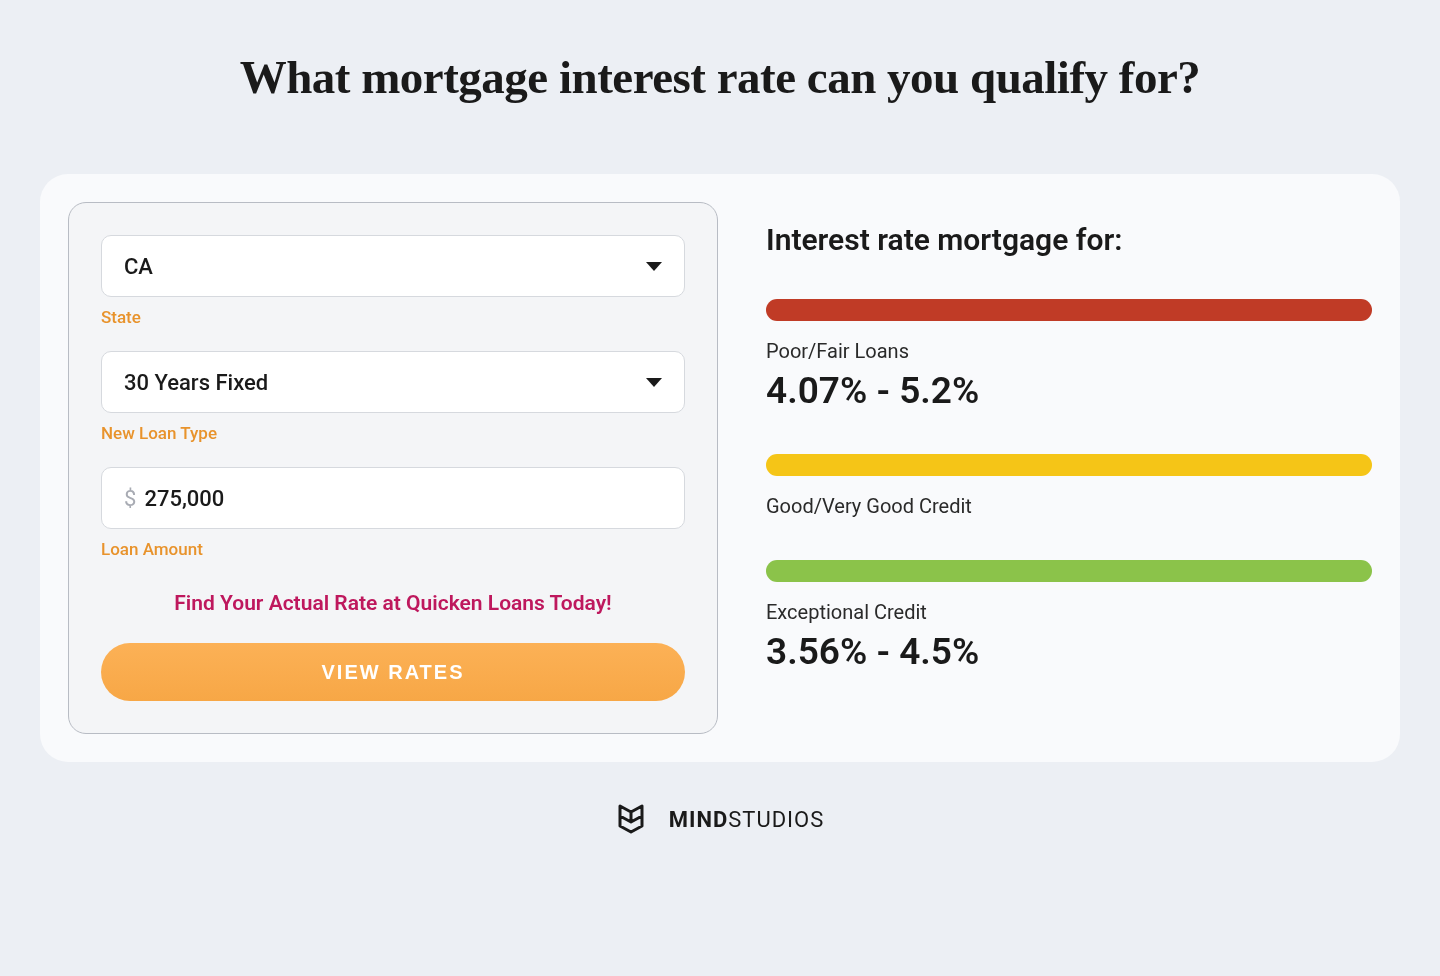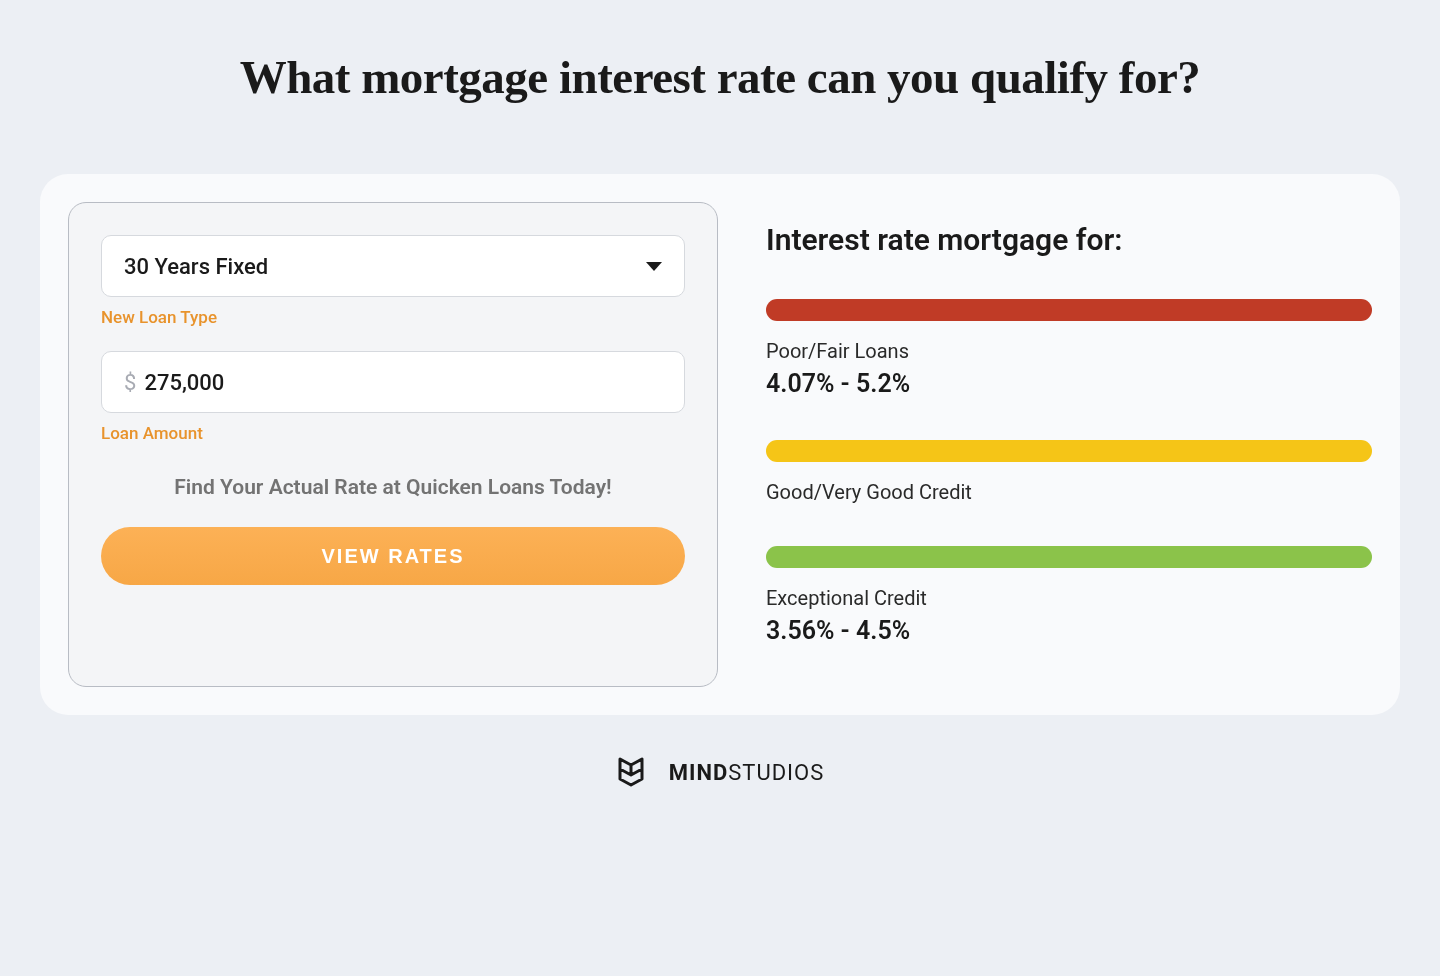--- a/index.html
+++ b/index.html
@@ -77,21 +77,21 @@
     .field-label {
       color: #e8932c;
       font-size: 17px;
       font-weight: 500;
       margin-top: 10px;
     }
     .cta-text {
       text-align: center;
       font-size: 21px;
       font-weight: 600;
-      color: #737373;
+      color: #be185d;
       margin: 32px 0 28px;
     }
     .view-rates-btn {
       background: linear-gradient(to bottom, #fcb156, #f7a746);
       color: #ffffff;
       font-size: 20px;
       font-weight: 700;
       letter-spacing: 2px;
       border: none;
       border-radius: 40px;
@@ -120,21 +120,21 @@
     .bar-red { background: #c03b26; }
     .bar-yellow { background: #f5c517; }
     .bar-green { background: #8bc34a; }
     .credit-label {
       font-size: 20px;
       color: #2a2a2a;
       font-weight: 400;
       margin-bottom: 6px;
     }
     .rate-range {
-      font-size: 25px;
+      font-size: 37px;
       font-weight: 600;
       color: #1a1a1a;
     }
     .footer-logo {
       display: flex;
       align-items: center;
       justify-content: center;
       gap: 23px;
       margin-top: 40px;
     }
@@ -153,20 +153,27 @@
   </style>
 </head>
 <body>
 
 <h1 class="page-title">What mortgage interest rate can you qualify for?</h1>
 
 <div class="main-card">
 
   <div class="form-panel">
 
+    <div class="field-wrap">
+      <div class="select-field">
+        <span>CA</span>
+        <span class="chevron"></span>
+      </div>
+      <div class="field-label">State</div>
+    </div>
 
     <div class="field-wrap">
       <div class="select-field">
         <span>30 Years Fixed</span>
         <span class="chevron"></span>
       </div>
       <div class="field-label">New Loan Type</div>
     </div>
 
     <div class="field-wrap">

